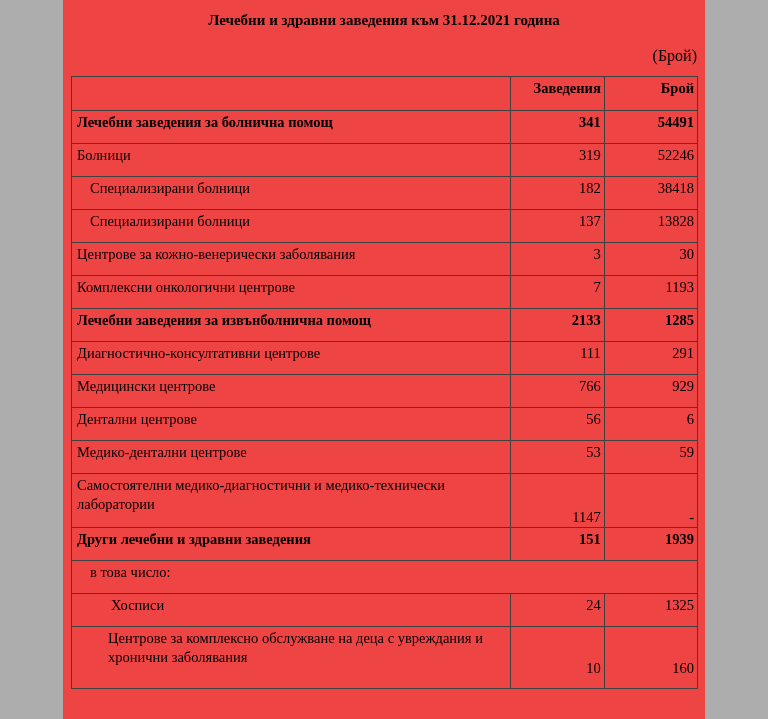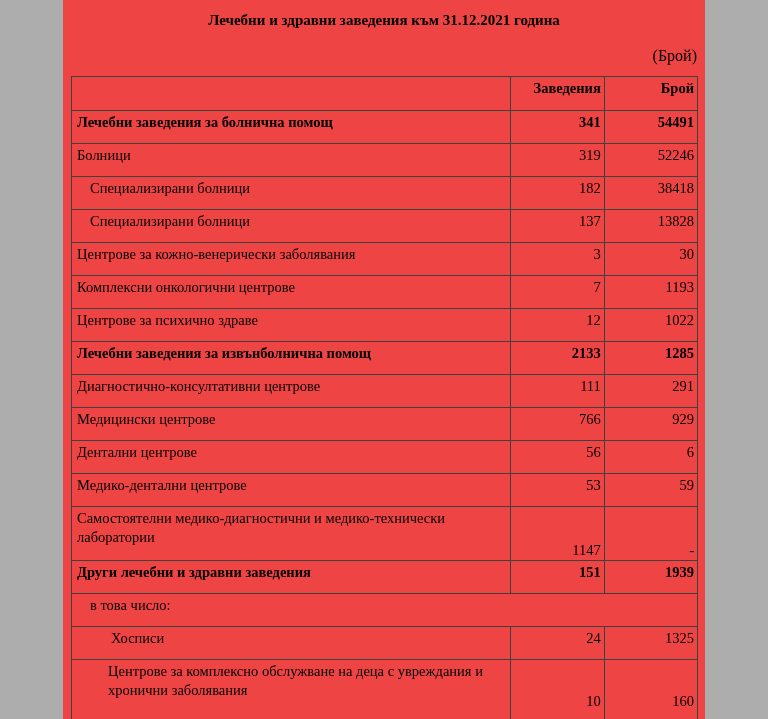--- a/index.html
+++ b/index.html
@@ -90,25 +90,20 @@
       <tr class="h32">
         <td>Центрове за кожно-венерически заболявания</td>
         <td class="num">3</td>
         <td class="num">30</td>
       </tr>
       <tr class="h32">
         <td>Комплексни онкологични центрове</td>
         <td class="num">7</td>
         <td class="num">1193</td>
       </tr>
-      <tr class="h32">
-        <td>Центрове за психично здраве</td>
-        <td class="num">12</td>
-        <td class="num">1022</td>
-      </tr>
       <tr class="h32 bold">
         <td>Лечебни заведения за извънболнична помощ</td>
         <td class="num">2133</td>
         <td class="num">1285</td>
       </tr>
       <tr class="h32">
         <td>Диагностично-консултативни центрове</td>
         <td class="num">111</td>
         <td class="num">291</td>
       </tr>

